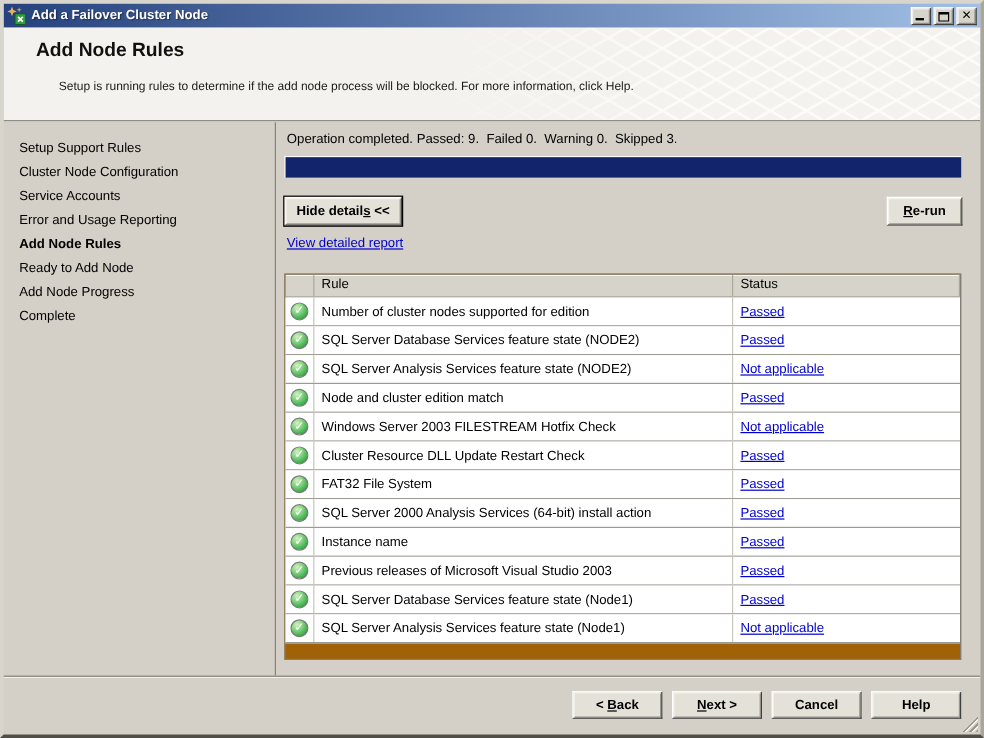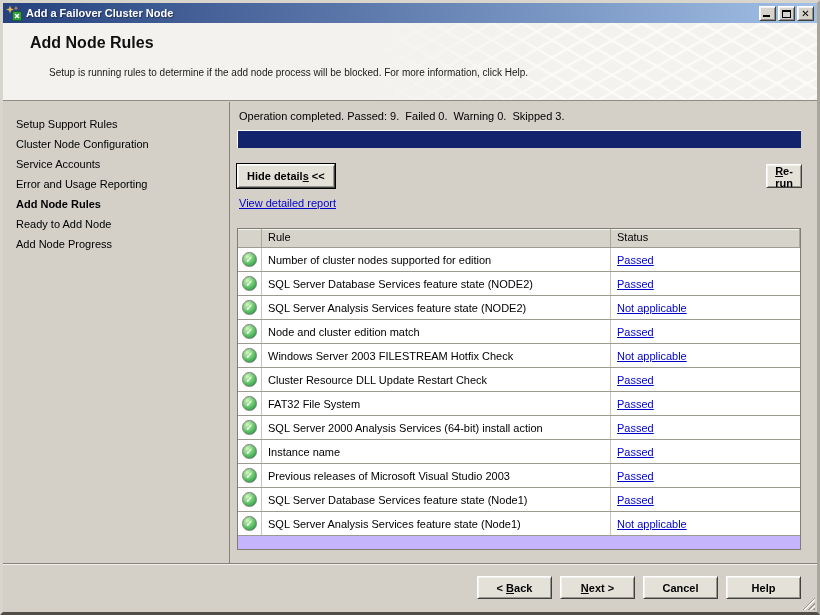--- a/index.html
+++ b/index.html
@@ -63,28 +63,28 @@
     background:#E4E1D9; font-size:11px; color:#000; cursor:pointer; text-align:center;
     border:1px solid; border-color:#FFFFFF #404040 #404040 #FFFFFF;
     box-shadow:inset 1px 1px 0 #F4F2EC, inset -1px -1px 0 #99968B;
     font-family:"Liberation Sans","DejaVu Sans",sans-serif;
     font-weight:bold;
   }
   .accel{ text-decoration:underline; }
 
   .hide-details-btn{ position:absolute; top:62px; left:0; height:24px; padding:0 9px;
     outline:1px solid #000; }
-  .rerun-btn{ position:absolute; top:62px; right:0; height:24px; width:36px; }
+  .rerun-btn{ position:absolute; top:62px; right:0; height:24px; width:63px; }
 
   .report-link, .status-link{ color:var(--link); text-decoration:underline; cursor:pointer; }
   .report-link{ position:absolute; top:95px; left:2px; }
 
   
   .rules-table{ position:absolute; top:126px; left:0; width:564px; height:322px;
-    border:1px solid #7F7D74; background:#c4b5fd; }
+    border:1px solid #7F7D74; background:#a16207; }
   .t-head{ display:flex; height:19px; background:#D6D3CA;
     box-shadow:inset 0 1px 0 #F7F5F0; border-bottom:1px solid #9D9A90; }
   .t-head .th{ padding:2px 6px; font-size:11px; color:#000; border-right:1px solid #ACA899; }
   .col-icon{ width:24px; flex:0 0 auto; }
   .col-rule{ width:349px; flex:0 0 auto; }
   .col-status{ flex:1 1 auto; }
   .t-body{ background:#fff; }
   .tr{ display:flex; height:24px; border-bottom:1px solid #9D9A90; background:#fff; }
   .td{ padding:0 6px; display:flex; align-items:center; border-right:1px solid #C9C6BD;
     font-size:11px; overflow:hidden; white-space:nowrap; }
@@ -175,20 +175,23 @@
         </div>
 
         <div class="nav-item">
           <span>Ready to Add Node</span>
         </div>
 
         <div class="nav-item">
           <span>Add Node Progress</span>
         </div>
 
+        <div class="nav-item">
+          <span>Complete</span>
+        </div>
       </div>
 
     <div class="content">
       <div class="status-line">Operation completed. Passed: 9.  Failed 0.  Warning 0.  Skipped 3.</div>
 
       <div class="progress-track">
         <div class="progress-fill" style="width: 100%;"></div>
       </div>
 
       <button class="btn hide-details-btn">

